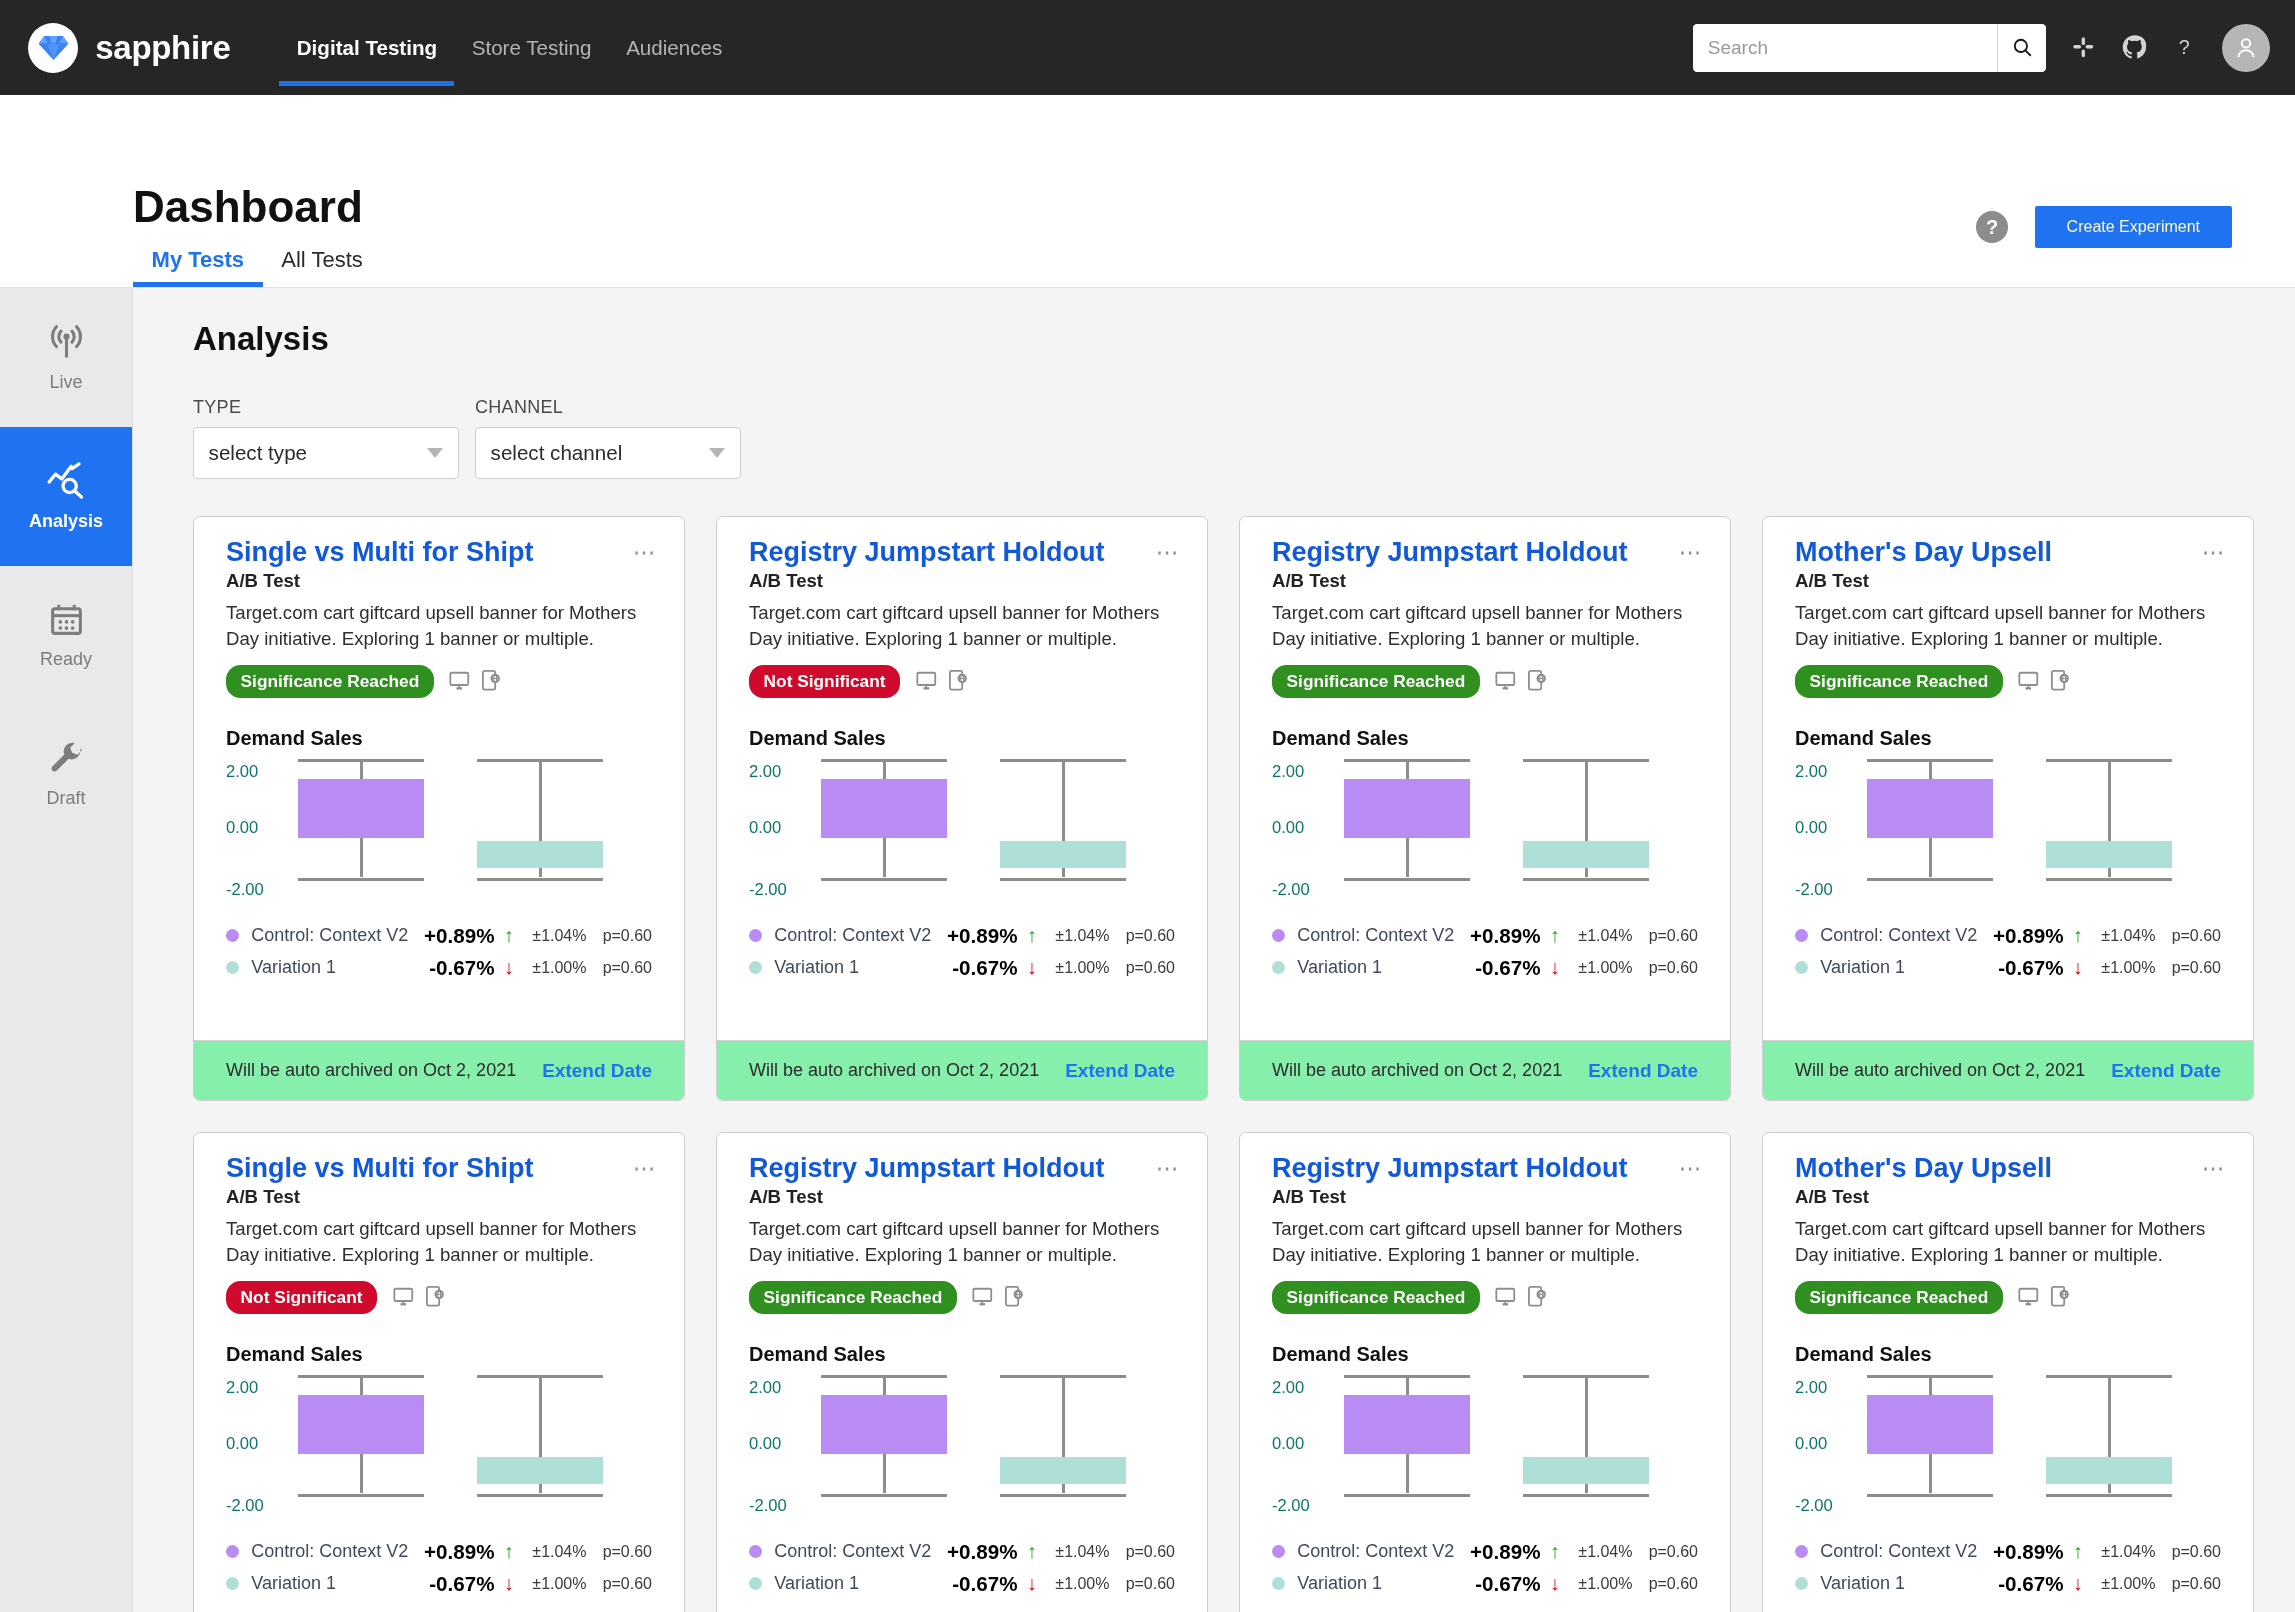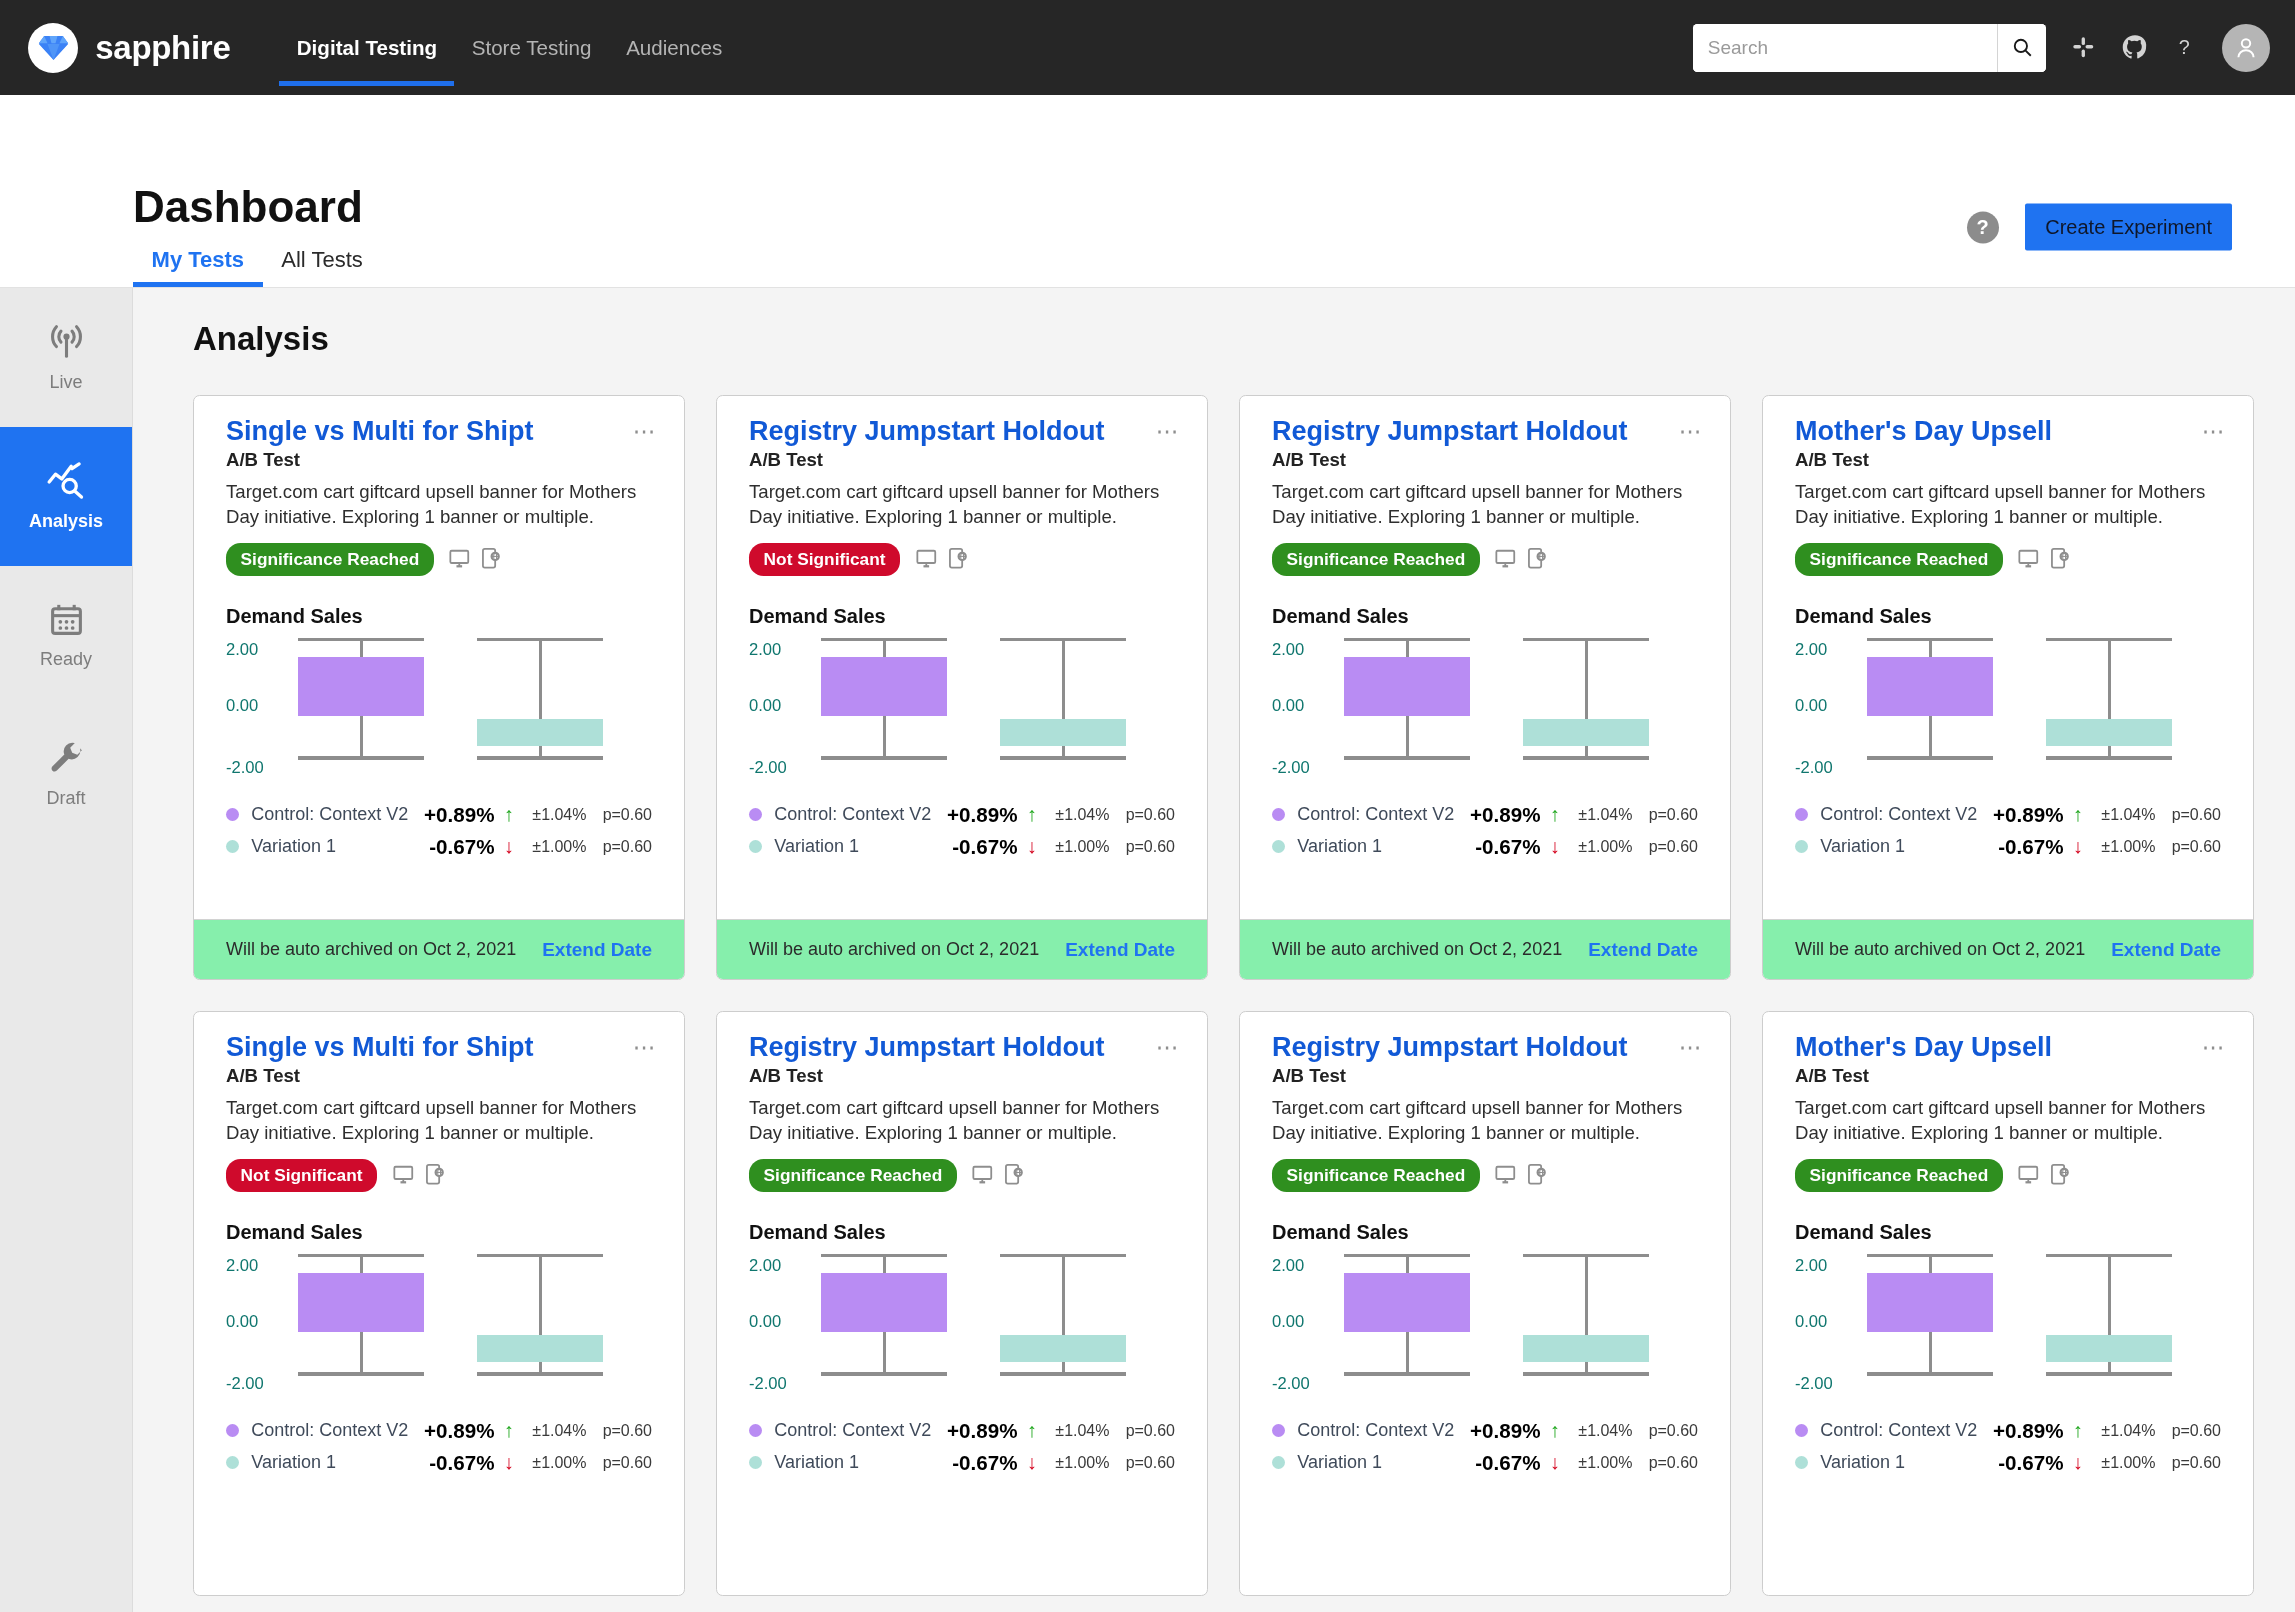--- a/index.html
+++ b/index.html
@@ -73,22 +73,22 @@
   .head-right {
     position: absolute; right: 63px; top: 132px; transform: translateY(-50%);
     display: flex; align-items: center; gap: 26.6px;
   }
   .help-circle {
     width: 32px; height: 32px; border-radius: 50%; background: #8c8c8c;
     color: #fff; font-size: 20px; font-weight: bold;
     display: flex; align-items: center; justify-content: center; cursor: pointer;
   }
   .btn-primary {
-    background: #1f73f1; color: #0f172a; font-size: 20px;
-    padding: 12px 20px; border: none; border-radius: 2px; cursor: pointer;
+    background: #1f73f1; color: #fef9c3; font-size: 16px;
+    padding: 12px 32px; border: none; border-radius: 2px; cursor: pointer;
     font-family: "Liberation Sans", sans-serif;
   }
   .subtabs {
     position: absolute; left: 133px; bottom: 0; display: flex; gap: 0;
   }
   .subtab {
     font-size: 22px; color: #2b2b2b; padding: 0 18.6px 14.6px 18.6px;
     position: relative; cursor: pointer;
   }
   .subtab.active { color: #1f73f1; font-weight: bold; }
@@ -347,20 +347,36 @@
           <path d="M20.7 5.3a5.6 5.6 0 0 1-7.3 6.9L5.9 19.7a2 2 0 1 1-2.8-2.8l7.5-7.5A5.6 5.6 0 0 1 17.4 2l-3 3 1.3 3.3L19 9.6l3-3a5.5 5.5 0 0 1-1.3-1.3z"></path>
         </svg>
       </span>
       <span class="side-label">Draft</span>
     </div>
   </div>
 
   <div class="content">
     <div class="section-title">Analysis</div>
 
+    <div class="filters">
+      <div class="filter-group">
+        <div class="filter-label">TYPE</div>
+        <div class="select-box">
+          <span class="select-text">select type</span>
+          <span class="caret"></span>
+        </div>
+      </div>
+      <div class="filter-group">
+        <div class="filter-label">CHANNEL</div>
+        <div class="select-box">
+          <span class="select-text">select channel</span>
+          <span class="caret"></span>
+        </div>
+      </div>
+    </div>
 
     <div class="grid" id="card-grid">
   <div class="card">
     <div class="card-body">
       <div class="card-title-row">
         <div class="card-title">Single vs Multi for Shipt</div>
         <div class="kebab">⋯</div>
       </div>
       <div class="card-type">A/B Test</div>
       <div class="card-desc">Target.com cart giftcard upsell banner for Mothers Day initiative. Exploring 1 banner or multiple.</div>

